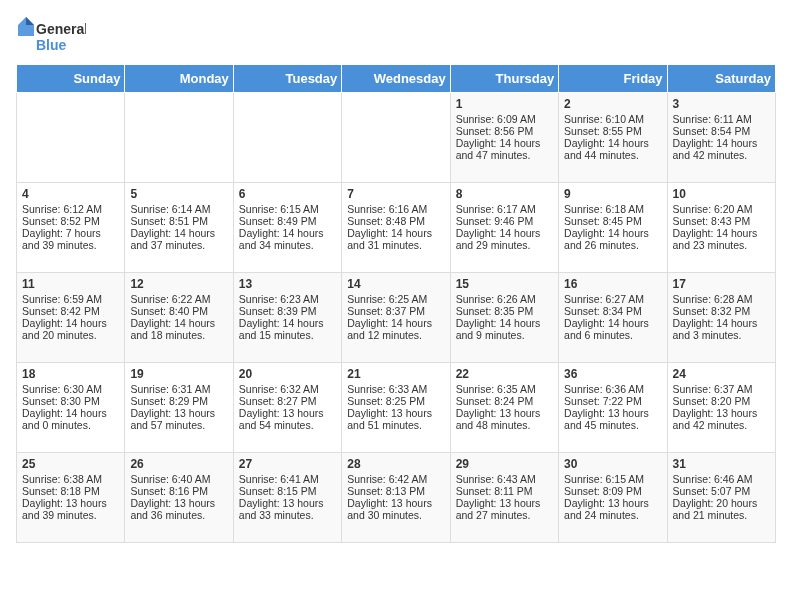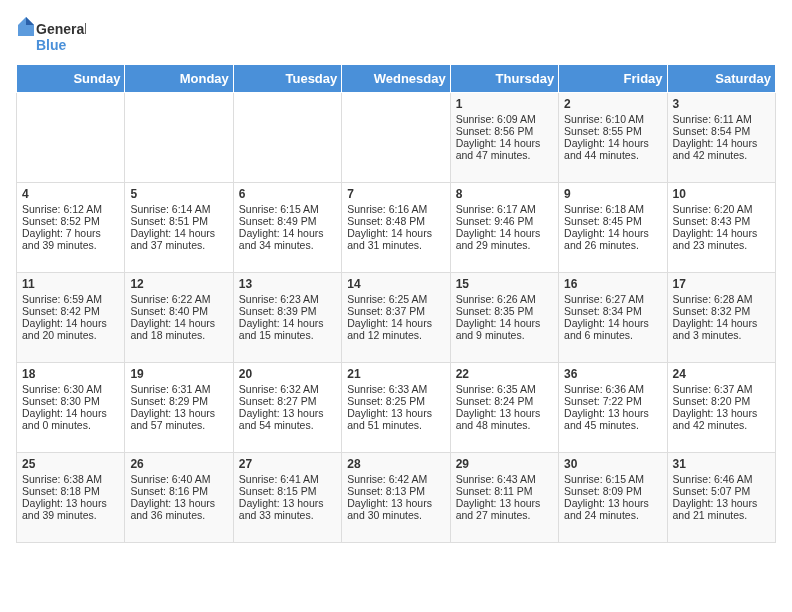--- a/index.html
+++ b/index.html
@@ -294,17 +294,17 @@
         <td>
           <span class="day-num">30</span>
           <div>Sunrise: 6:15 AM</div>
           <div>Sunset: 8:09 PM</div>
           <div>Daylight: 13 hours and 24 minutes.</div>
         </td>
         <td>
           <span class="day-num">31</span>
           <div>Sunrise: 6:46 AM</div>
           <div>Sunset: 5:07 PM</div>
-          <div>Daylight: 13 hours and 21 minutes.</div>
+          <div>Daylight: 20 hours and 21 minutes.</div>
         </td>
       </tr>
     </tbody>
 </table>
 
 </body></html>

